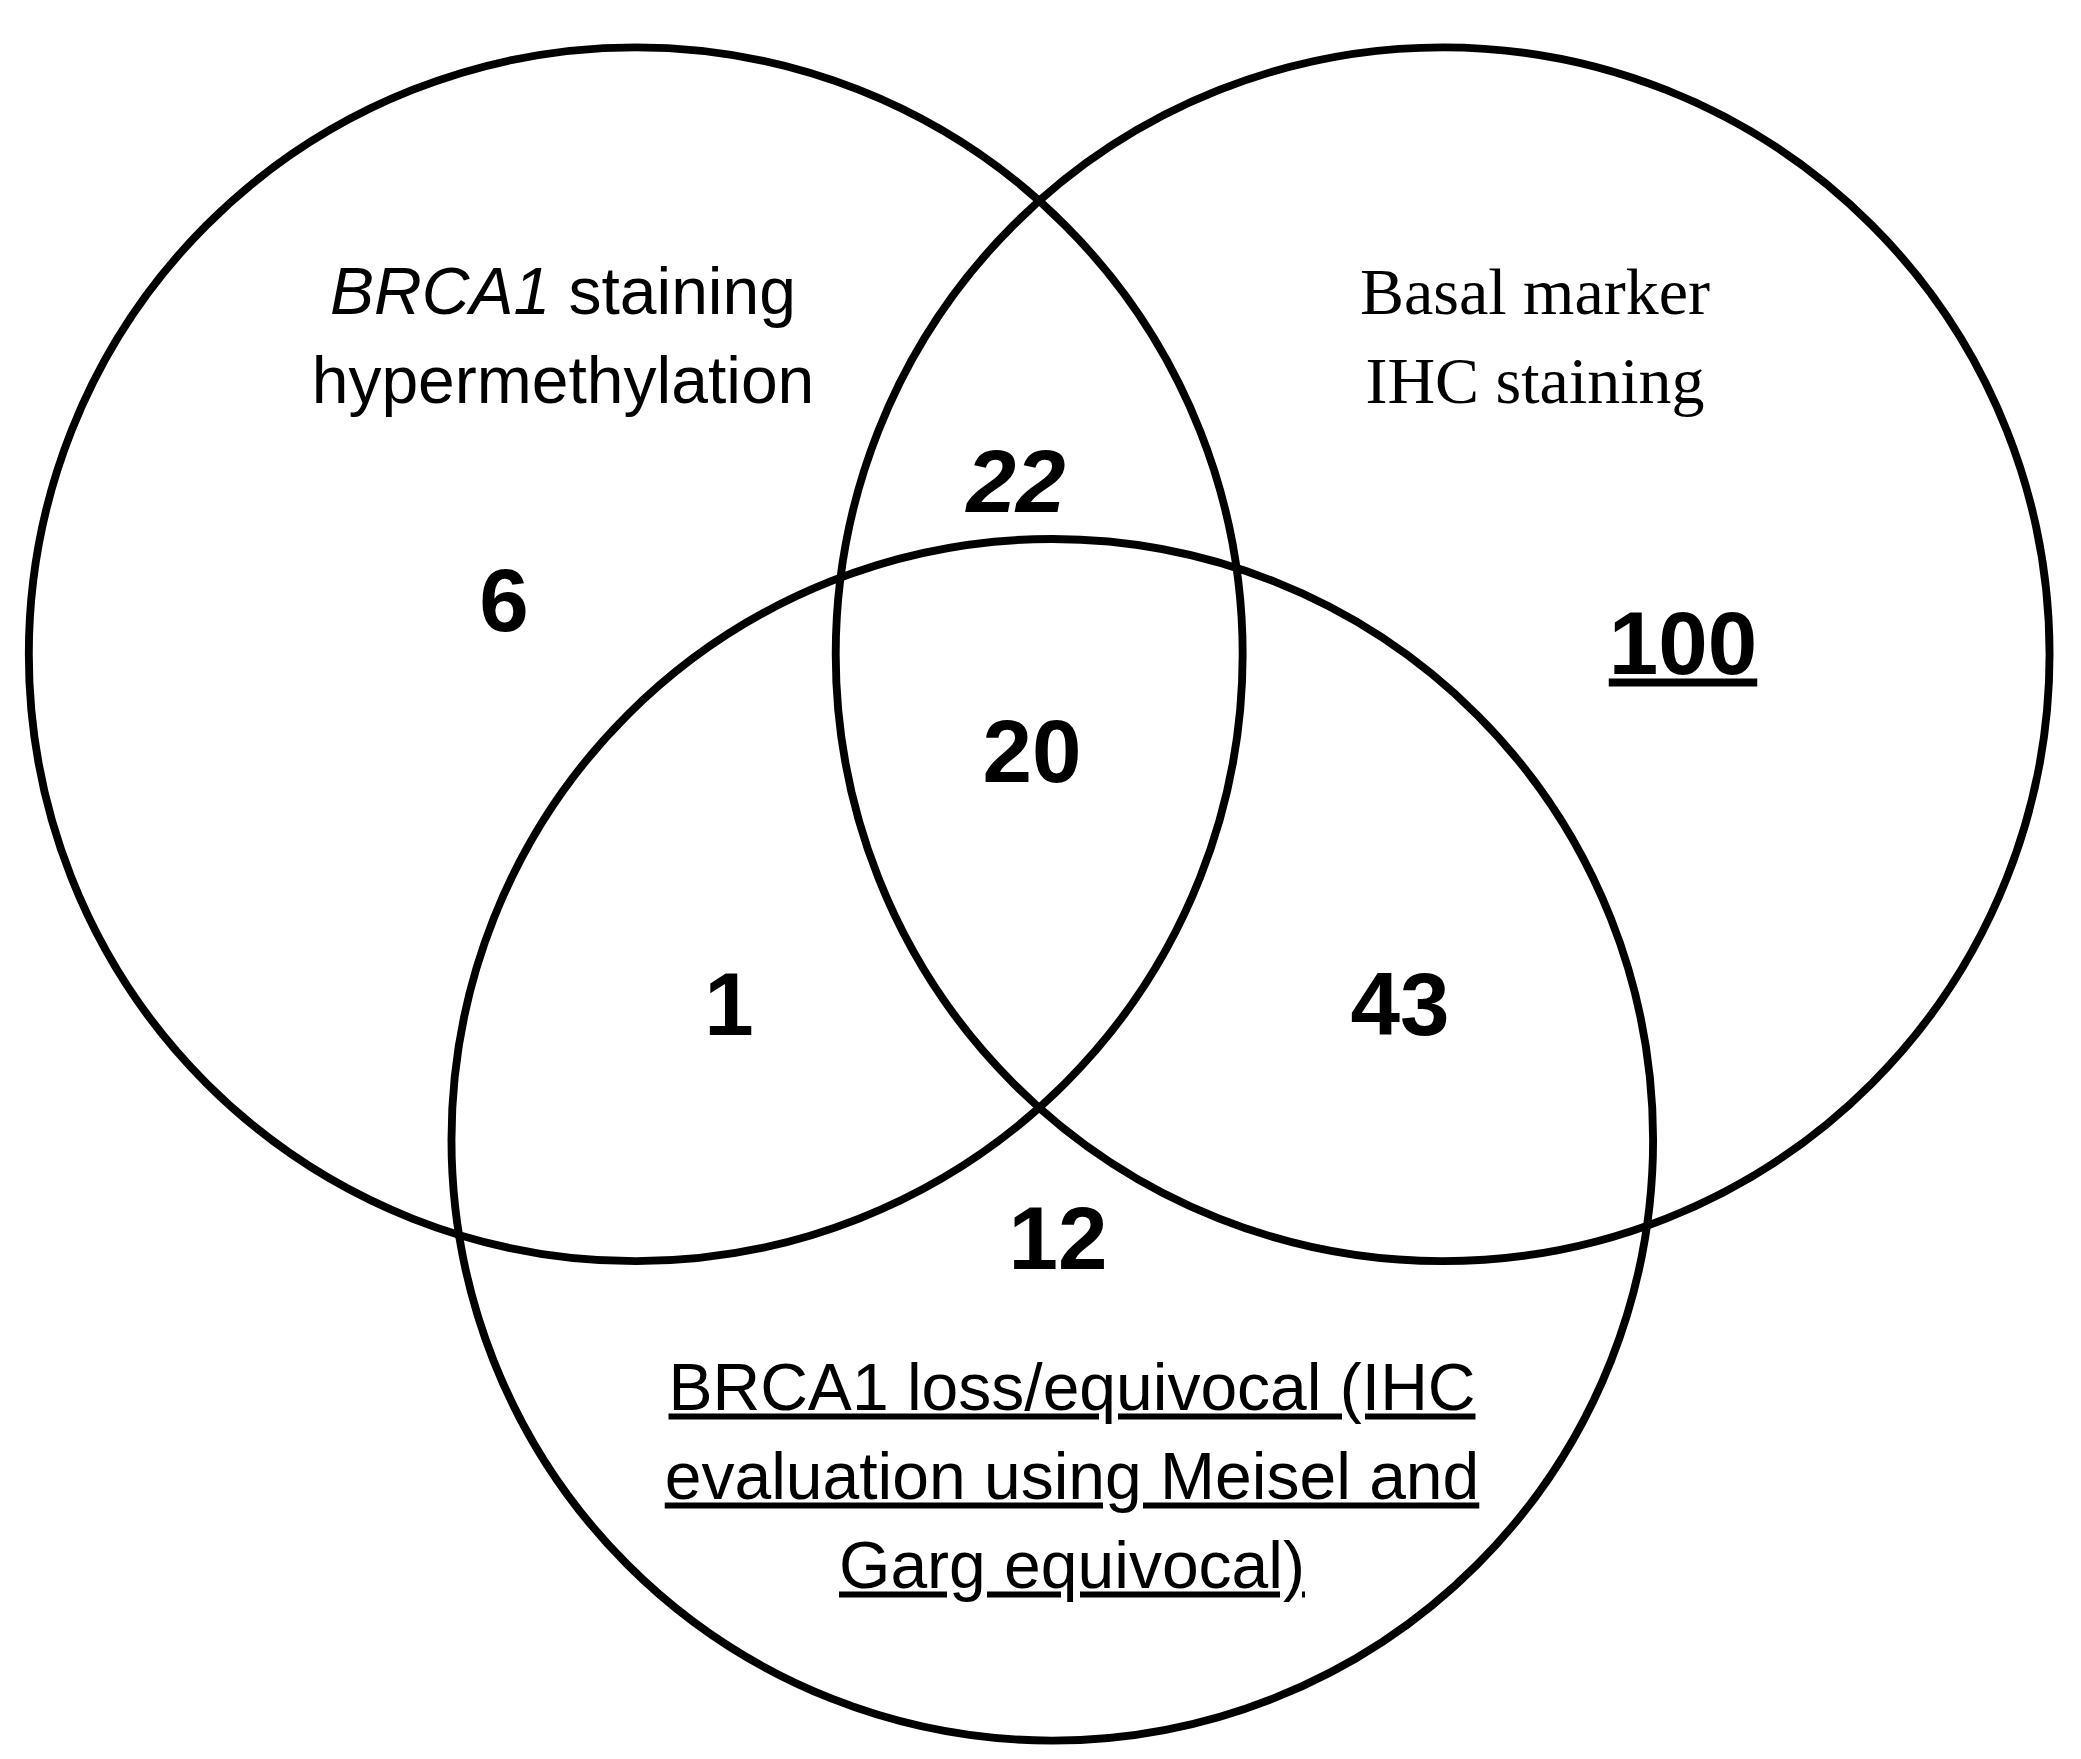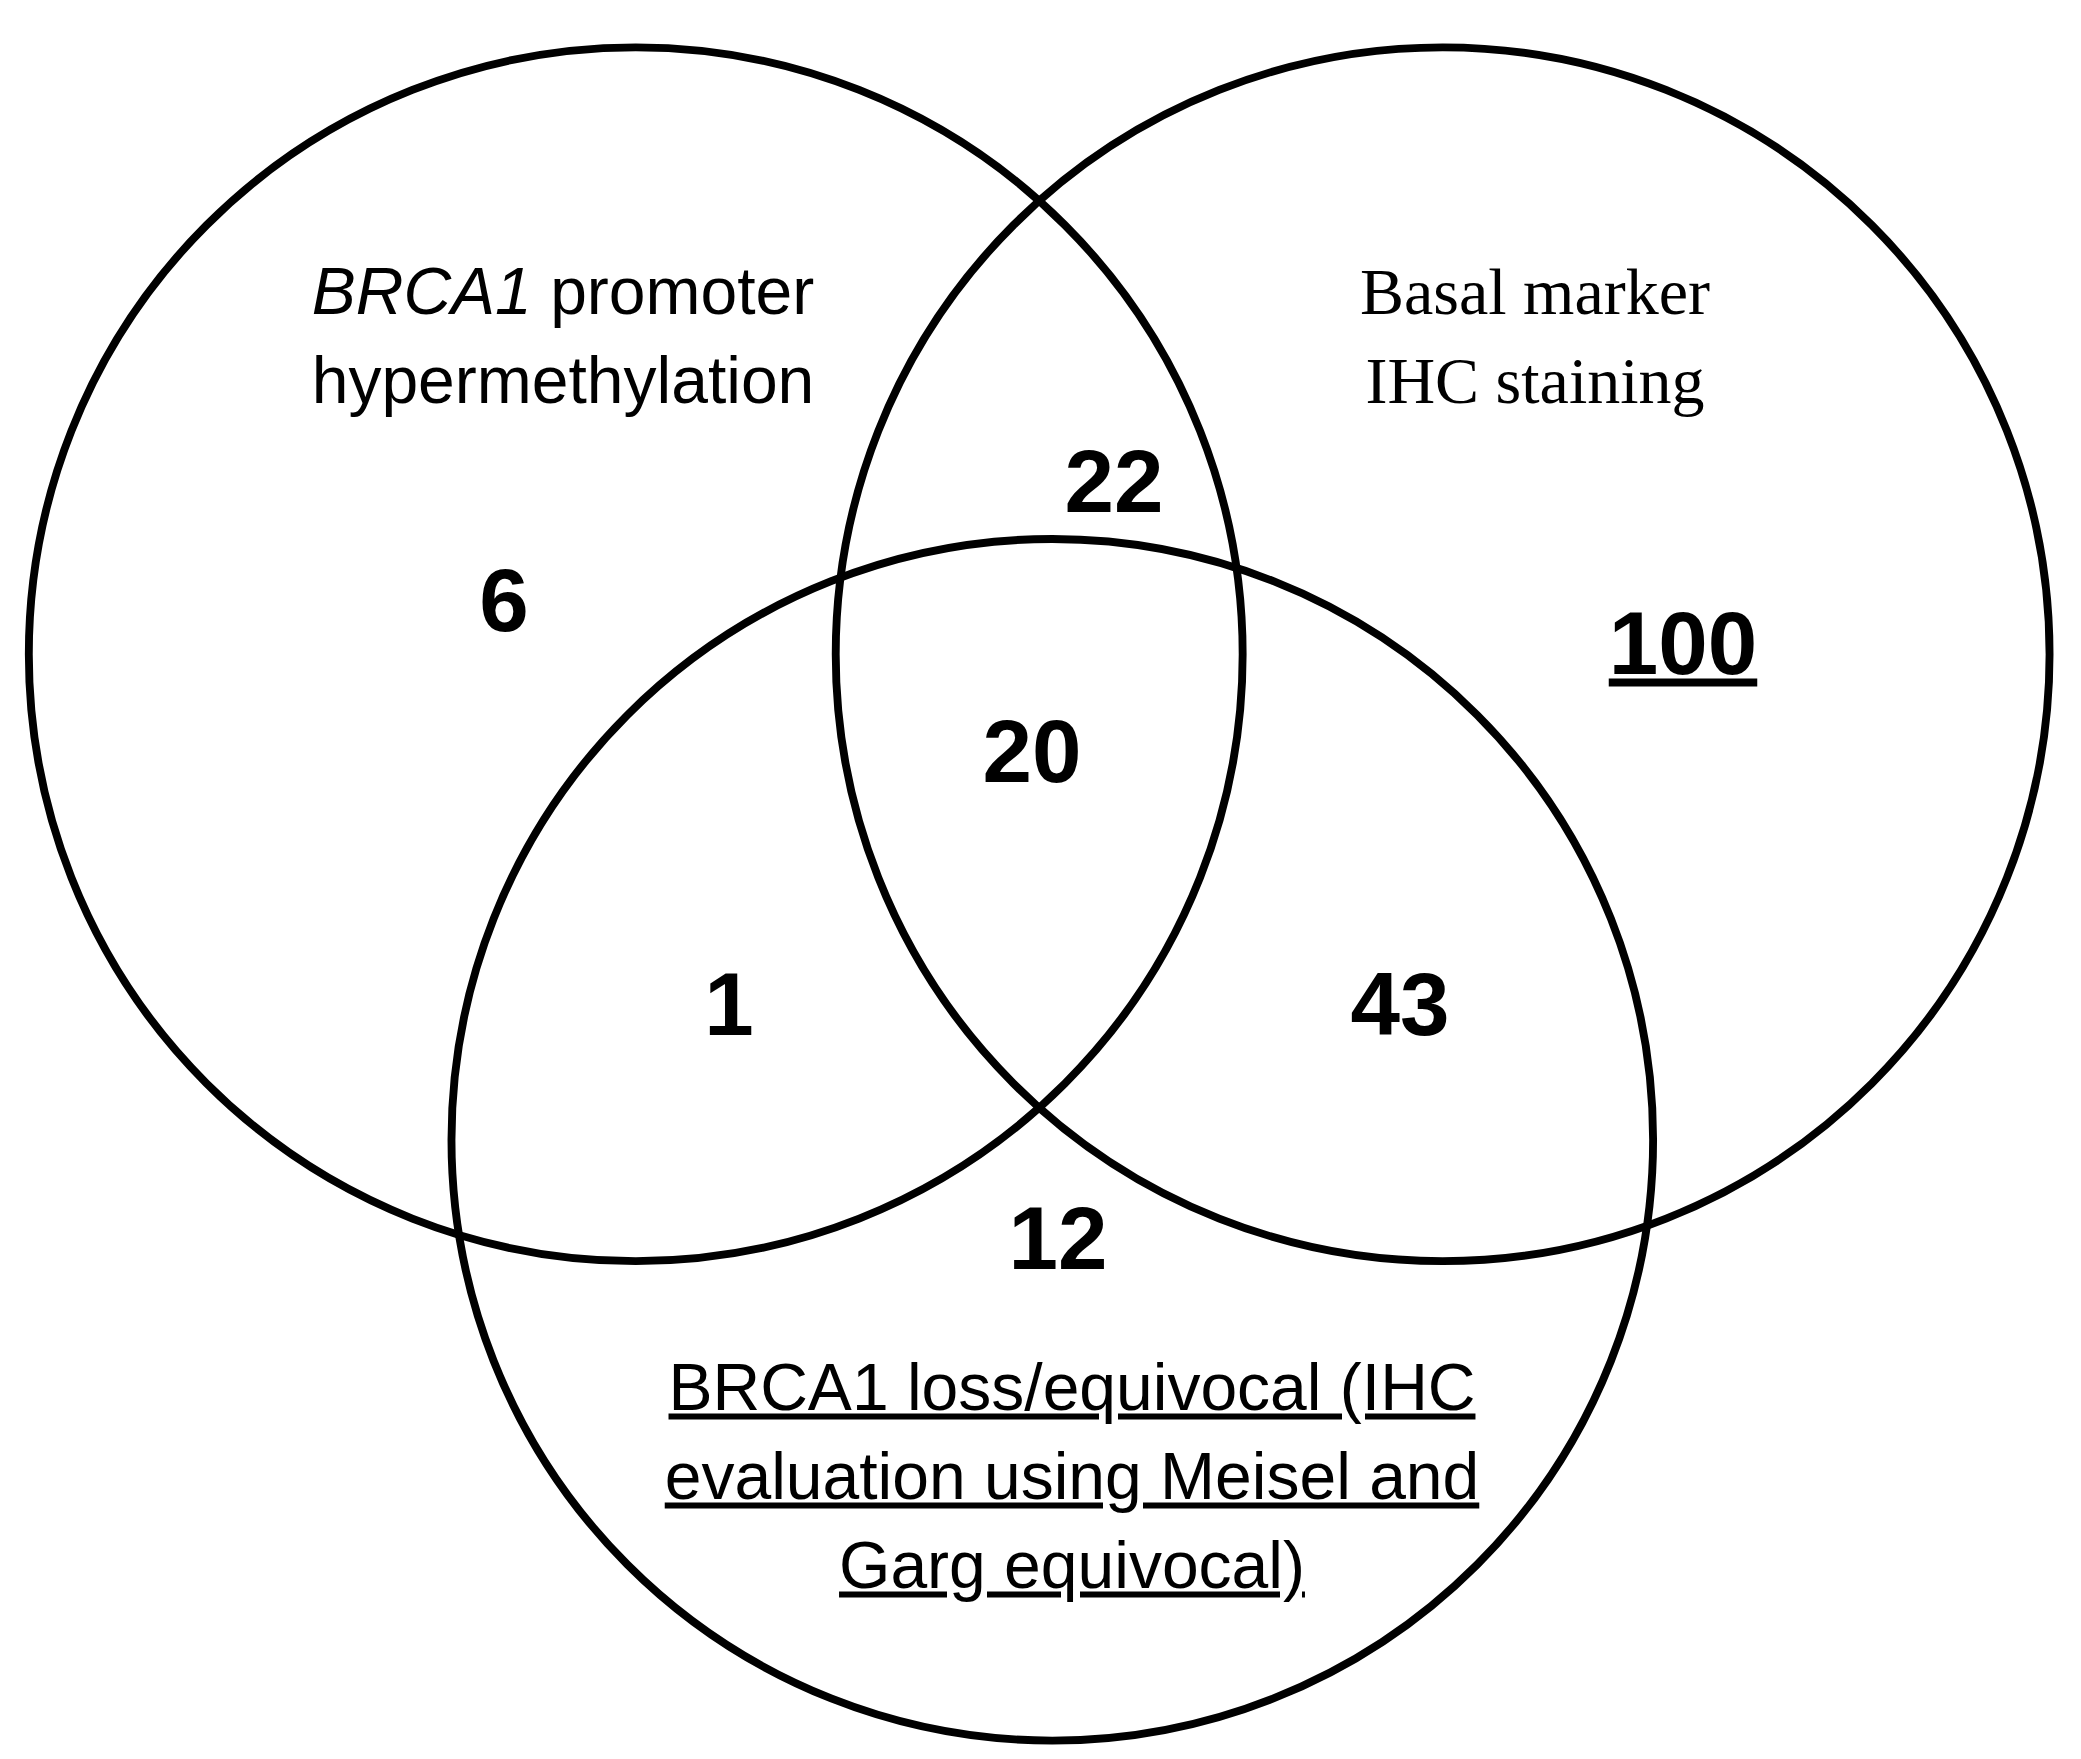--- a/index.html
+++ b/index.html
@@ -37,37 +37,37 @@
 
 <div class="stage">
 
   <svg class="venn-svg" width="2081" height="1760" viewBox="0 0 2383 2015">
     <circle cx="728" cy="749" r="695"></circle>
     <circle cx="1652" cy="749" r="695"></circle>
     <circle cx="1205" cy="1305" r="688"></circle>
   </svg>
 
   <div class="set-label" style="left:563px; top:336px;">
-    <div class="line"><span class="it">BRCA1</span><span> promoter</span></div>
+    <div class="line"><span class="it">BRCA1</span><span> staining</span></div>
     <div class="line">hypermethylation</div>
   </div>
 
   <div class="set-label" style="left:1535px; top:336px;font-family:Liberation Serif, serif;">
     <div class="line">Basal marker</div>
     <div class="line">IHC staining</div>
   </div>
 
   <div class="set-label" style="left:1072px; top:1476px;text-decoration:underline;">
     <div class="line">BRCA1 loss/equivocal (IHC</div>
     <div class="line">evaluation using Meisel and</div>
     <div class="line">Garg equivocal)</div>
   </div>
 
   <div class="count" style="left:504px;  top:600px;">6</div>
   <div class="count" style="left:1683px; top:643px;text-decoration:underline;">100</div>
   <div class="count" style="left:1058px; top:1238px;">12</div>
-  <div class="count" style="left:1114px; top:481px;">22</div>
+  <div class="count" style="left:1016px; top:481px;font-style:italic;">22</div>
   <div class="count" style="left:729px;  top:1004px;">1</div>
   <div class="count" style="left:1400px; top:1004px;">43</div>
   <div class="count" style="left:1032px; top:751px;">20</div>
 
 </div>
 
 
 </body></html>

